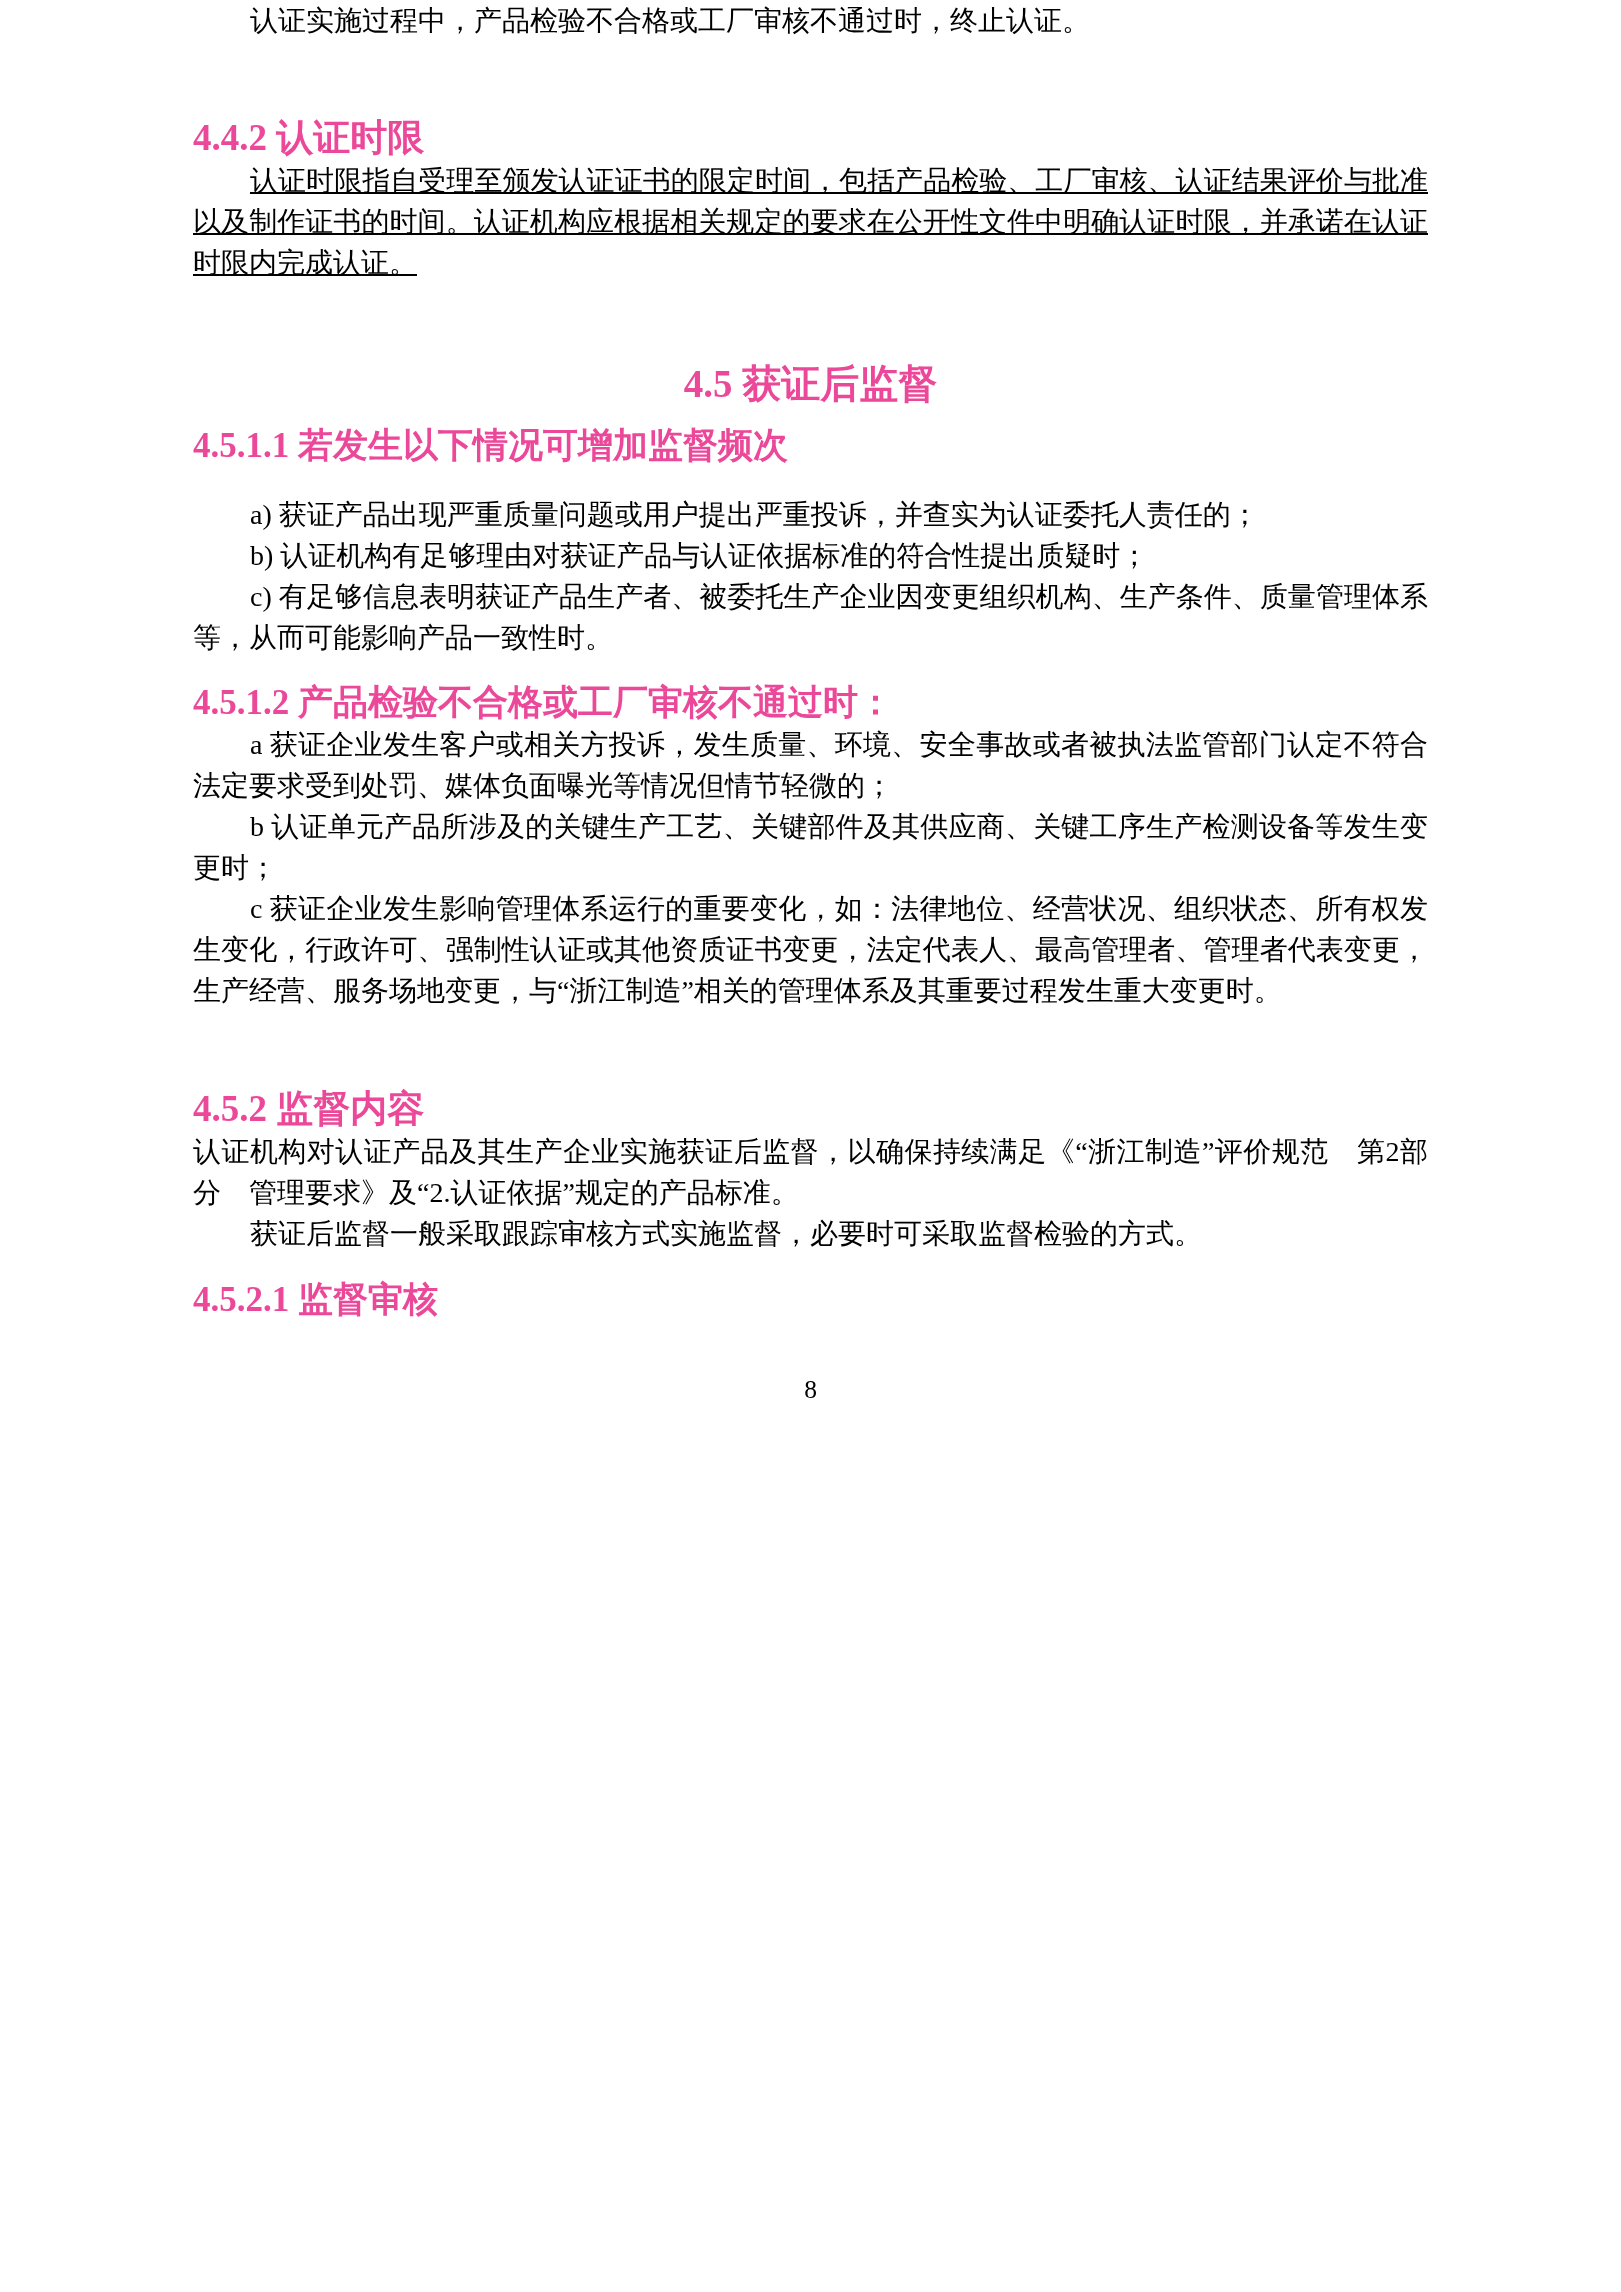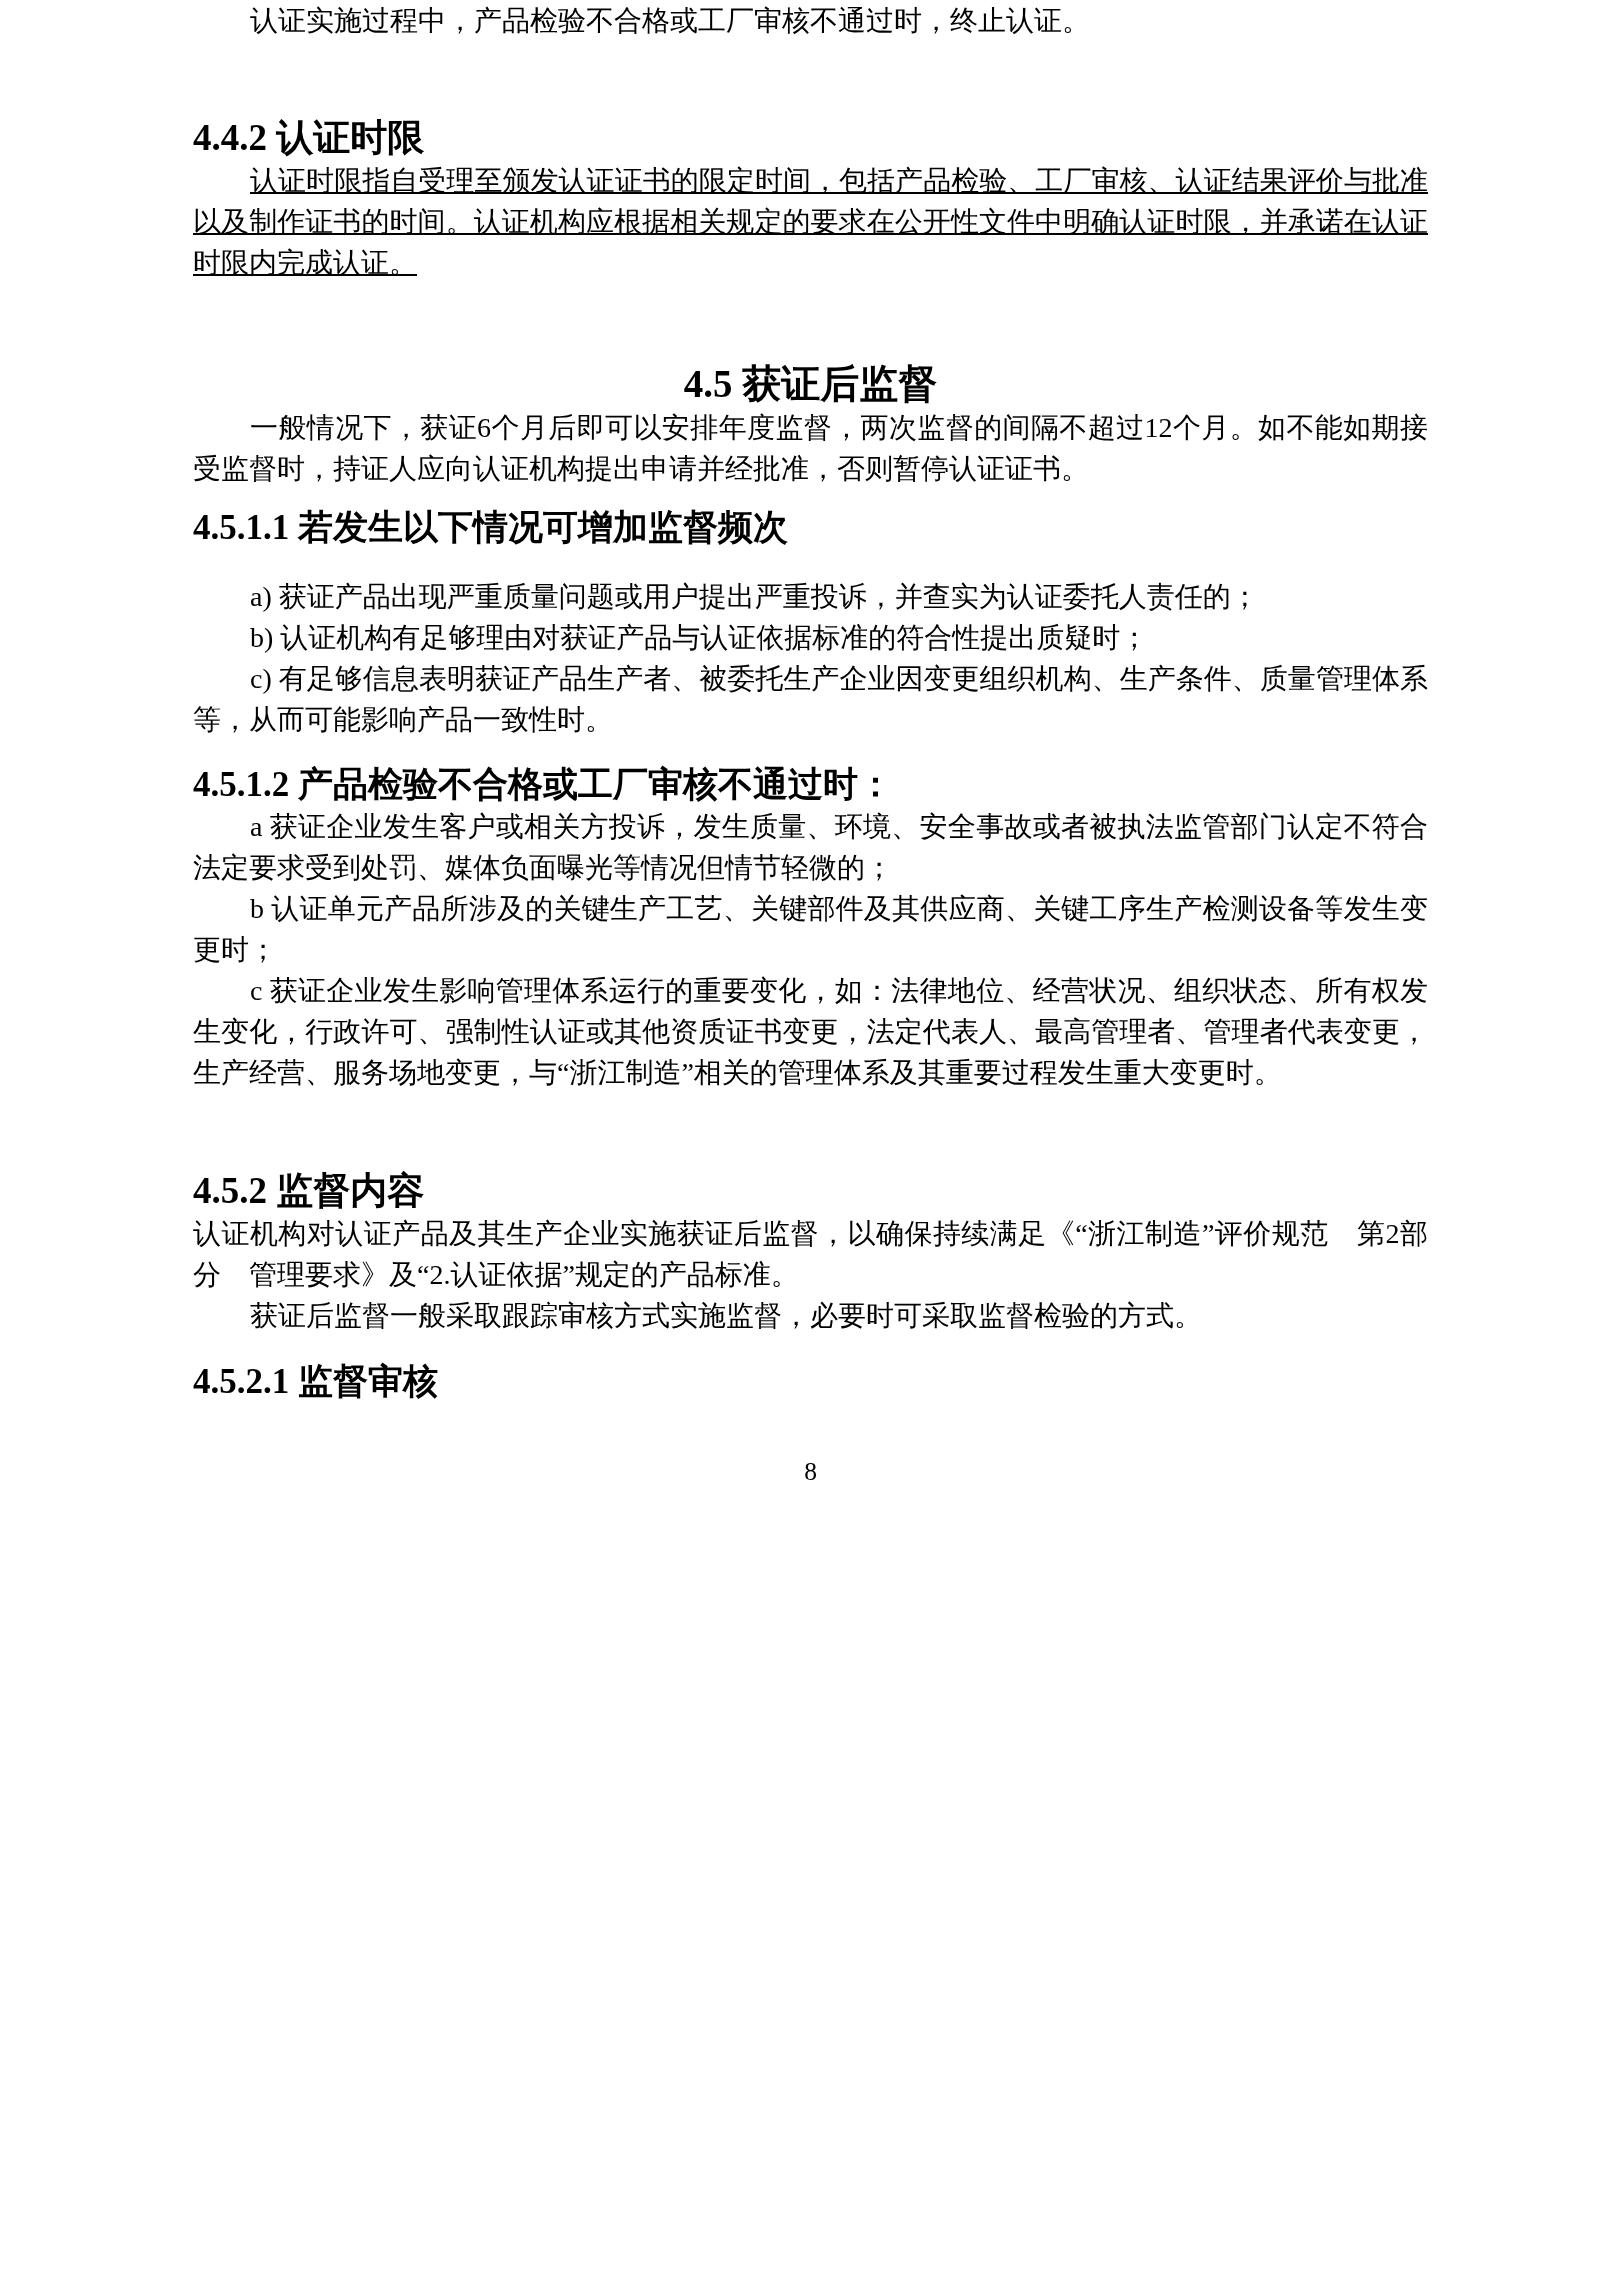--- a/index.html
+++ b/index.html
@@ -24,21 +24,21 @@
     text-align: justify;
     text-justify: inter-ideograph;
     margin: 0;
     word-break: break-all;
   }
   p.indent { text-indent: 57px; }
   .h {
     font-weight: bold;
     margin: 0;
     font-family: "Liberation Serif", "DejaVu Serif", serif;
-    color: #000000;
+    color: #ec4899;
   }
   .h2s { font-size: 39px; line-height: 47px; }
   .h3s { font-size: 37px; line-height: 45px; }
   .h4s { font-size: 35px; line-height: 43px; }
 
   .b-p1    { margin-top: 215px; }
   .b-h442  { margin-top: 74px; }
   .b-p2    { margin-top: 76px; text-decoration: underline; }
   .b-h45   { margin-top: 77px; text-align: center; }
   .b-h451  { margin-top: 102px; }
@@ -68,21 +68,20 @@
 
   <p class="body indent b-p1">认证实施过程中，产品检验不合格或工厂审核不通过时，终止认证。</p>
 
   <h3 class="h h3s b-h442">4.4.2 认证时限</h3>
 
   <p class="body indent b-p2">认证时限指自受理至颁发认证证书的限定时间，包括产品检验、工厂审核、认证结果评价与批准以及制作证书的时间。认证机构应根据相关规定的要求在公开性文件中明确认证时限，并承诺在认证时限内完成认证。</p>
 
   <h2 class="h h2s b-h45">4.5 获证后监督</h2>
 
 
-  <p class="body indent b-p3">一般情况下，获证6个月后即可以安排年度监督，两次监督的间隔不超过12个月。如不能如期接受监督时，持证人应向认证机构提出申请并经批准，否则暂停认证证书。</p>
 
   <h4 class="h h4s b-h4511">4.5.1.1 若发生以下情况可增加监督频次</h4>
 
   <div class="b-items">
     <p class="body indent">a) 获证产品出现严重质量问题或用户提出严重投诉，并查实为认证委托人责任的；</p>
     <p class="body indent">b) 认证机构有足够理由对获证产品与认证依据标准的符合性提出质疑时；</p>
     <p class="body indent">c) 有足够信息表明获证产品生产者、被委托生产企业因变更组织机构、生产条件、质量管理体系等，从而可能影响产品一致性时。</p>
   </div>
 
   <h4 class="h h4s b-h4512">4.5.1.2 产品检验不合格或工厂审核不通过时：</h4>

